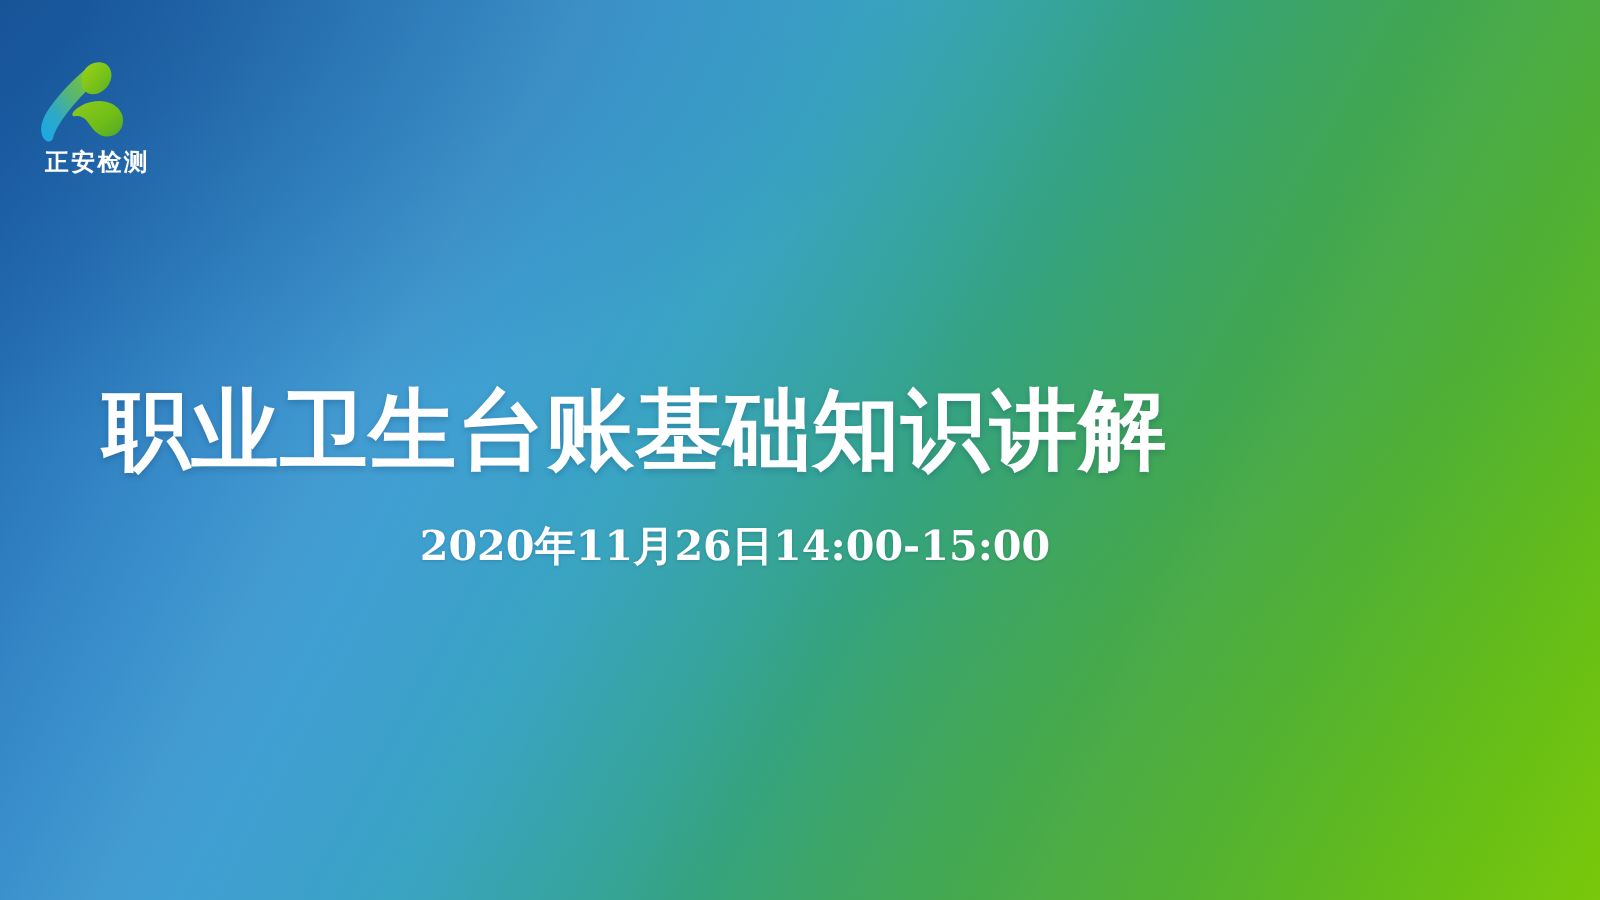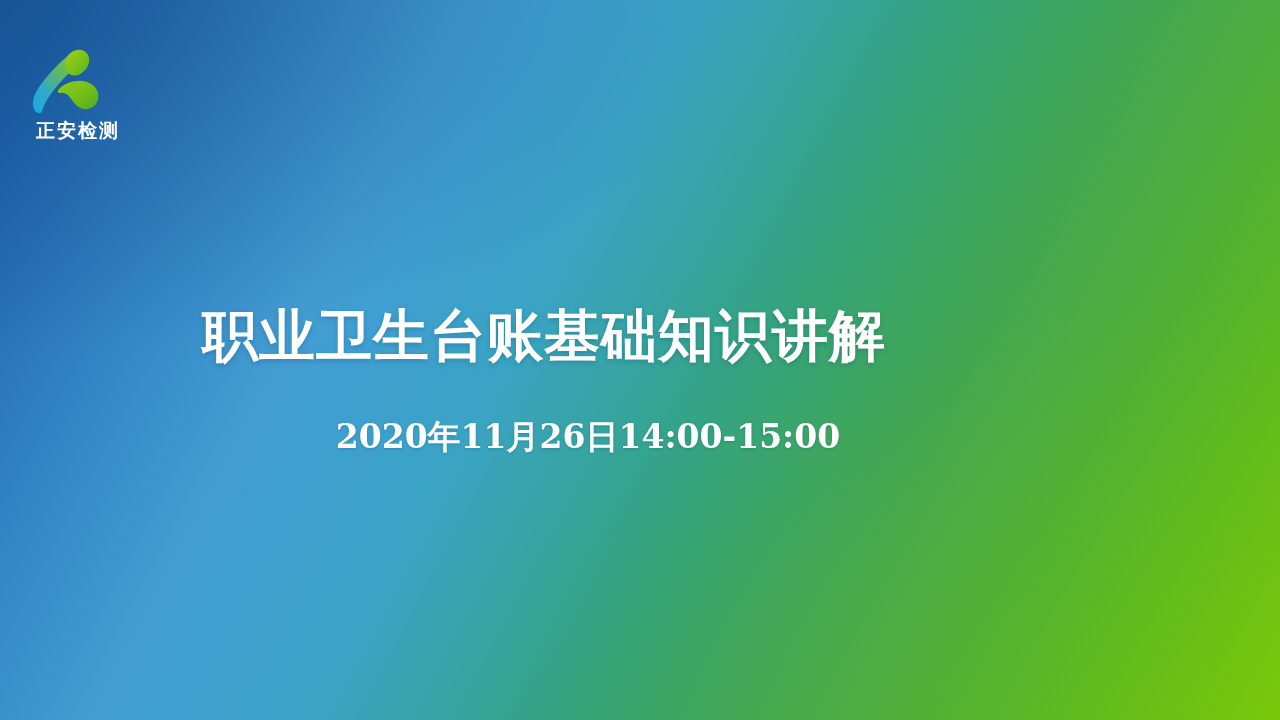--- a/index.html
+++ b/index.html
@@ -110,26 +110,25 @@
   
   .title {
     position: absolute;
     left: 0;
     top: 247px;
     width: 1016px;
     text-align: center;
     color: #ffffff;
     font-family: "DejaVu Serif", "Liberation Serif", serif;
     font-weight: 700;
-    font-size: 56px;
+    font-size: 70px;
     line-height: 100px;
     letter-spacing: 1px;
     white-space: nowrap;
     text-shadow: 0 2px 5px rgba(0,40,80,0.22);
-    margin-left: 36px;
   }
 
   
   .subtitle {
     position: absolute;
     left: 0;
     top: 415px;
     width: 1176px;
     text-align: center;
     color: #ffffff;

